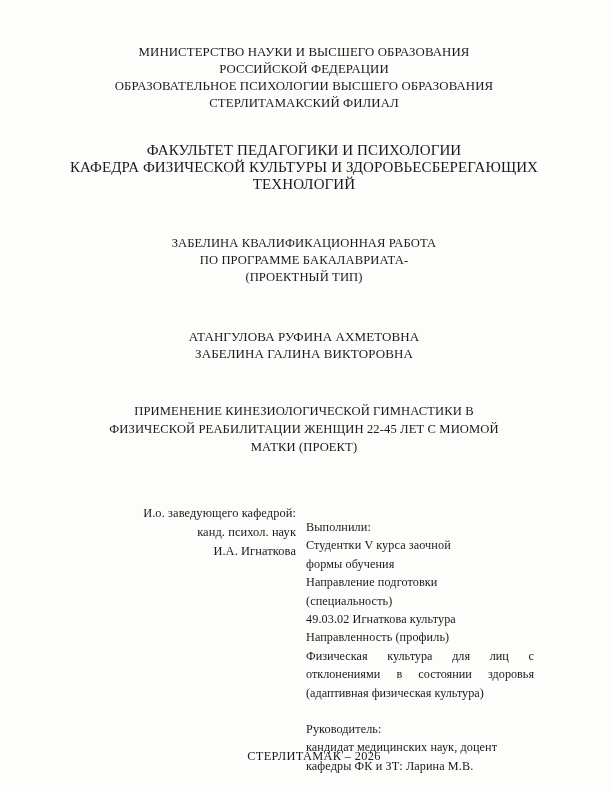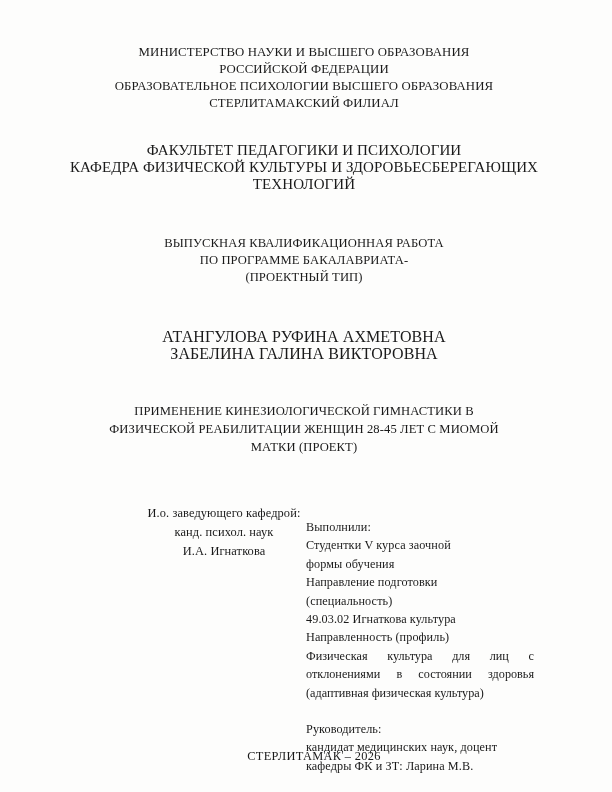--- a/index.html
+++ b/index.html
@@ -36,37 +36,36 @@
     line-height: 17px;
   }
 
   .faculty { margin-top: 30px; }
   .faculty .line { font-size: 15px; line-height: 17px; }
 
   .worktype { margin-top: 42px; }
   .worktype .line { font-size: 12.6px; line-height: 17px; }
 
   .authors { margin-top: 42px; }
-  .authors .line { font-size: 16px; line-height: 17px; text-align: center; }
+  .authors .line { font-size: 13px; line-height: 17px; text-align: center; }
 
   .title { margin-top: 40px; }
   .title .line { font-size: 12.6px; line-height: 18px; }
 
   .lower {
     margin-top: 44px;
     position: relative;
     height: 270px;
   }
   .left-col {
     position: absolute;
     left: 22px;
     top: 4px;
     width: 220px;
-    text-align: center;
-    margin-left: 38px;
+    text-align: right;
   }
   .left-col .line {
     font-size: 12.4px;
     line-height: 19px;
     white-space: nowrap;
   }
   .right-col {
     position: absolute;
     left: 252px;
     top: 18px;
@@ -110,33 +109,33 @@
     <div class="line">СТЕРЛИТАМАКСКИЙ ФИЛИАЛ</div>
   </div>
 
   <div class="block faculty">
     <div class="line">ФАКУЛЬТЕТ ПЕДАГОГИКИ И ПСИХОЛОГИИ</div>
     <div class="line">КАФЕДРА ФИЗИЧЕСКОЙ КУЛЬТУРЫ И ЗДОРОВЬЕСБЕРЕГАЮЩИХ</div>
     <div class="line">ТЕХНОЛОГИЙ</div>
   </div>
 
   <div class="block worktype">
-    <div class="line">ВЫПУСКНАЯ КВАЛИФИКАЦИОННАЯ РАБОТА</div>
+    <div class="line">ЗАБЕЛИНА КВАЛИФИКАЦИОННАЯ РАБОТА</div>
     <div class="line">ПО ПРОГРАММЕ БАКАЛАВРИАТА-</div>
     <div class="line">(ПРОЕКТНЫЙ ТИП)</div>
   </div>
 
   <div class="block authors">
     <div class="line">АТАНГУЛОВА РУФИНА АХМЕТОВНА</div>
     <div class="line">ЗАБЕЛИНА ГАЛИНА ВИКТОРОВНА</div>
   </div>
 
   <div class="block title">
     <div class="line">ПРИМЕНЕНИЕ КИНЕЗИОЛОГИЧЕСКОЙ ГИМНАСТИКИ В</div>
-    <div class="line">ФИЗИЧЕСКОЙ РЕАБИЛИТАЦИИ ЖЕНЩИН 28-45 ЛЕТ С МИОМОЙ</div>
+    <div class="line">ФИЗИЧЕСКОЙ РЕАБИЛИТАЦИИ ЖЕНЩИН 22-45 ЛЕТ С МИОМОЙ</div>
     <div class="line">МАТКИ (ПРОЕКТ)</div>
   </div>
 
   <div class="lower">
 
     <div class="left-col">
       <div class="line">И.о. заведующего кафедрой:</div>
       <div class="line">канд. психол. наук</div>
       <div class="line">И.А. Игнаткова</div>
     </div>

